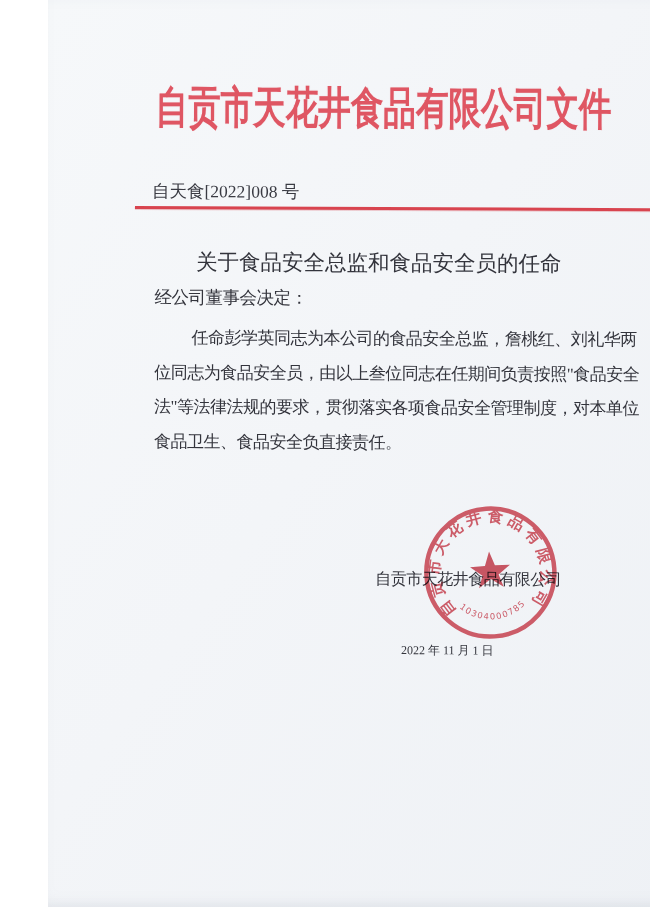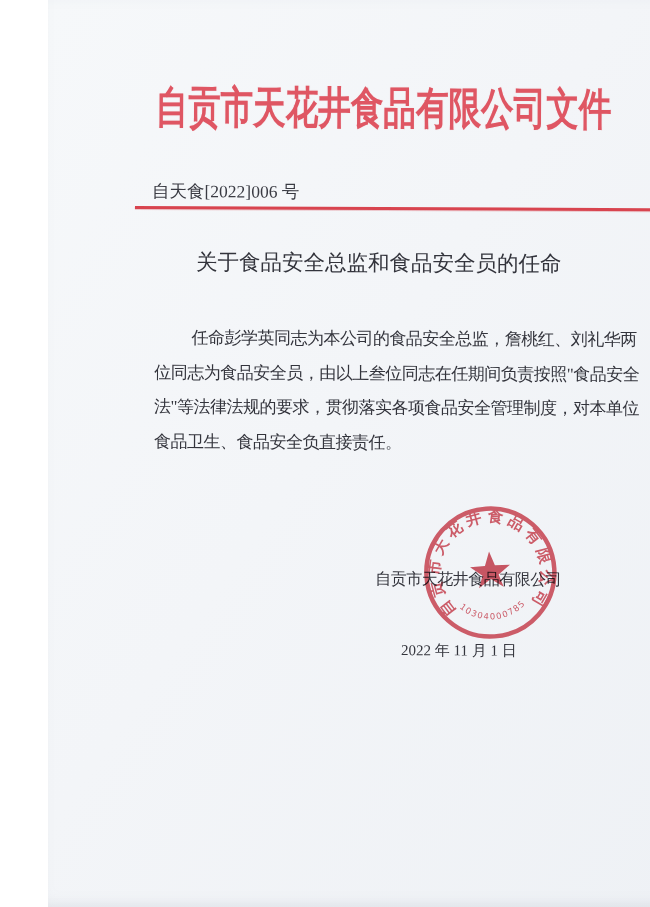--- a/index.html
+++ b/index.html
@@ -103,21 +103,21 @@
     font-size: 16px;
     letter-spacing: -0.5px;
     line-height: 19px;
     color: #33343c;
     white-space: nowrap;
   }
   .date-sign {
     position: absolute;
     top: 640px;
     left: 354px;
-    font-size: 15px;
+    font-size: 12px;
     line-height: 20px;
     color: #33343c;
     white-space: nowrap;
   }
   .stamp {
     position: absolute;
     top: 502px;
     left: 373px;
     width: 140px;
     height: 140px;
@@ -143,27 +143,28 @@
 </style>
 </head>
 <body>
 
 <div class="paper">
   <div class="tilt">
 
     <div class="header-title">自贡市天花井食品有限公司文件</div>
 
     <div class="doc-row">
-      <span class="doc-number">自天食[2022]006 号</span>
+      <span class="doc-number">自天食[2022]008 号</span>
     </div>
 
     <div class="red-rule"></div>
 
     <div class="doc-title">关于食品安全总监和食品安全员的任命</div>
 
+    <div class="lead">经公司董事会决定：</div>
 
     <div class="paragraph">
       <div class="pline indent">任命彭学英同志为本公司的食品安全总监，詹桃红、刘礼华两</div>
       <div class="pline">位同志为食品安全员，由以上叁位同志在任期间负责按照"食品安全</div>
       <div class="pline">法"等法律法规的要求，贯彻落实各项食品安全管理制度，对本单位</div>
       <div class="pline">食品卫生、食品安全负直接责任。</div>
     </div>
 
     <div class="company-sign">自贡市天花井食品有限公司</div>
 

